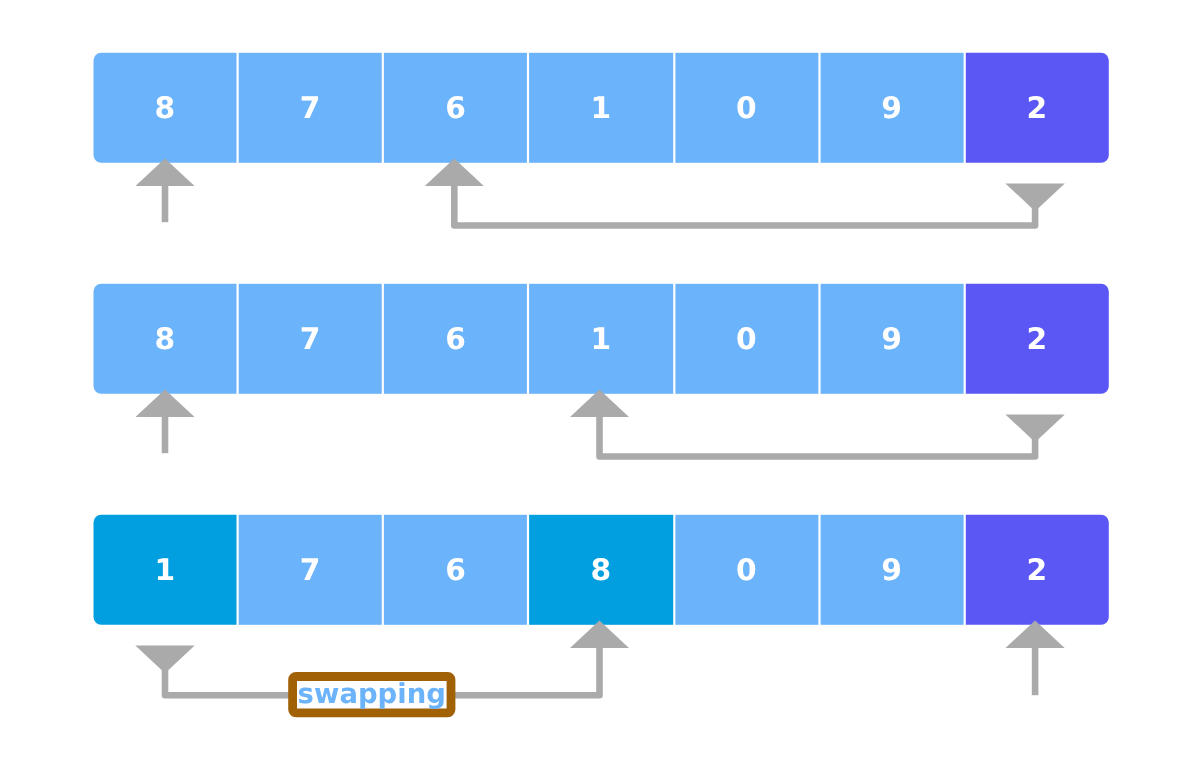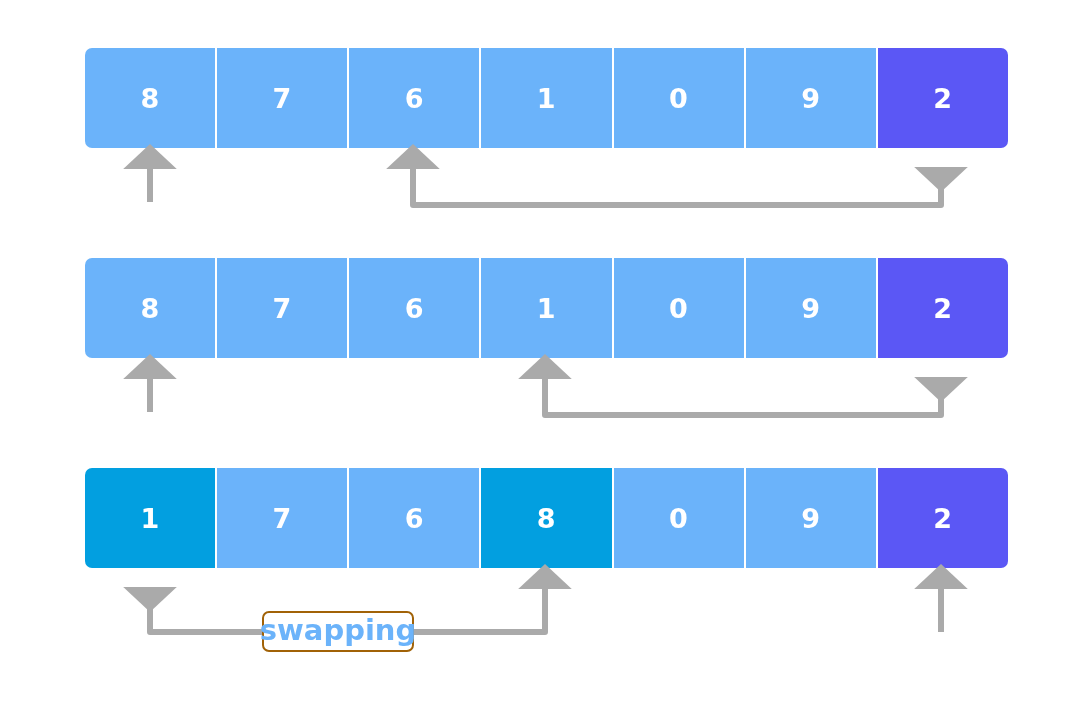--- a/index.html
+++ b/index.html
@@ -72,24 +72,24 @@
     width: 1090px;
     height: 704px;
     pointer-events: none;
   }
 
   
   .swap-label {
     position: absolute;
     box-sizing: border-box;
     background: #ffffff;
-    border: 2px solid #a16207;
+    border: 8px solid #a16207;
     border-radius: 7px;
     color: #6BB3FA;
-    font-size: 29px;
+    font-size: 25px;
     font-weight: bold;
     display: flex;
     align-items: center;
     justify-content: center;
     padding: 2px 9px 5px 9px;
     line-height: 1;
   }
 </style>
 </head>
 <body>

